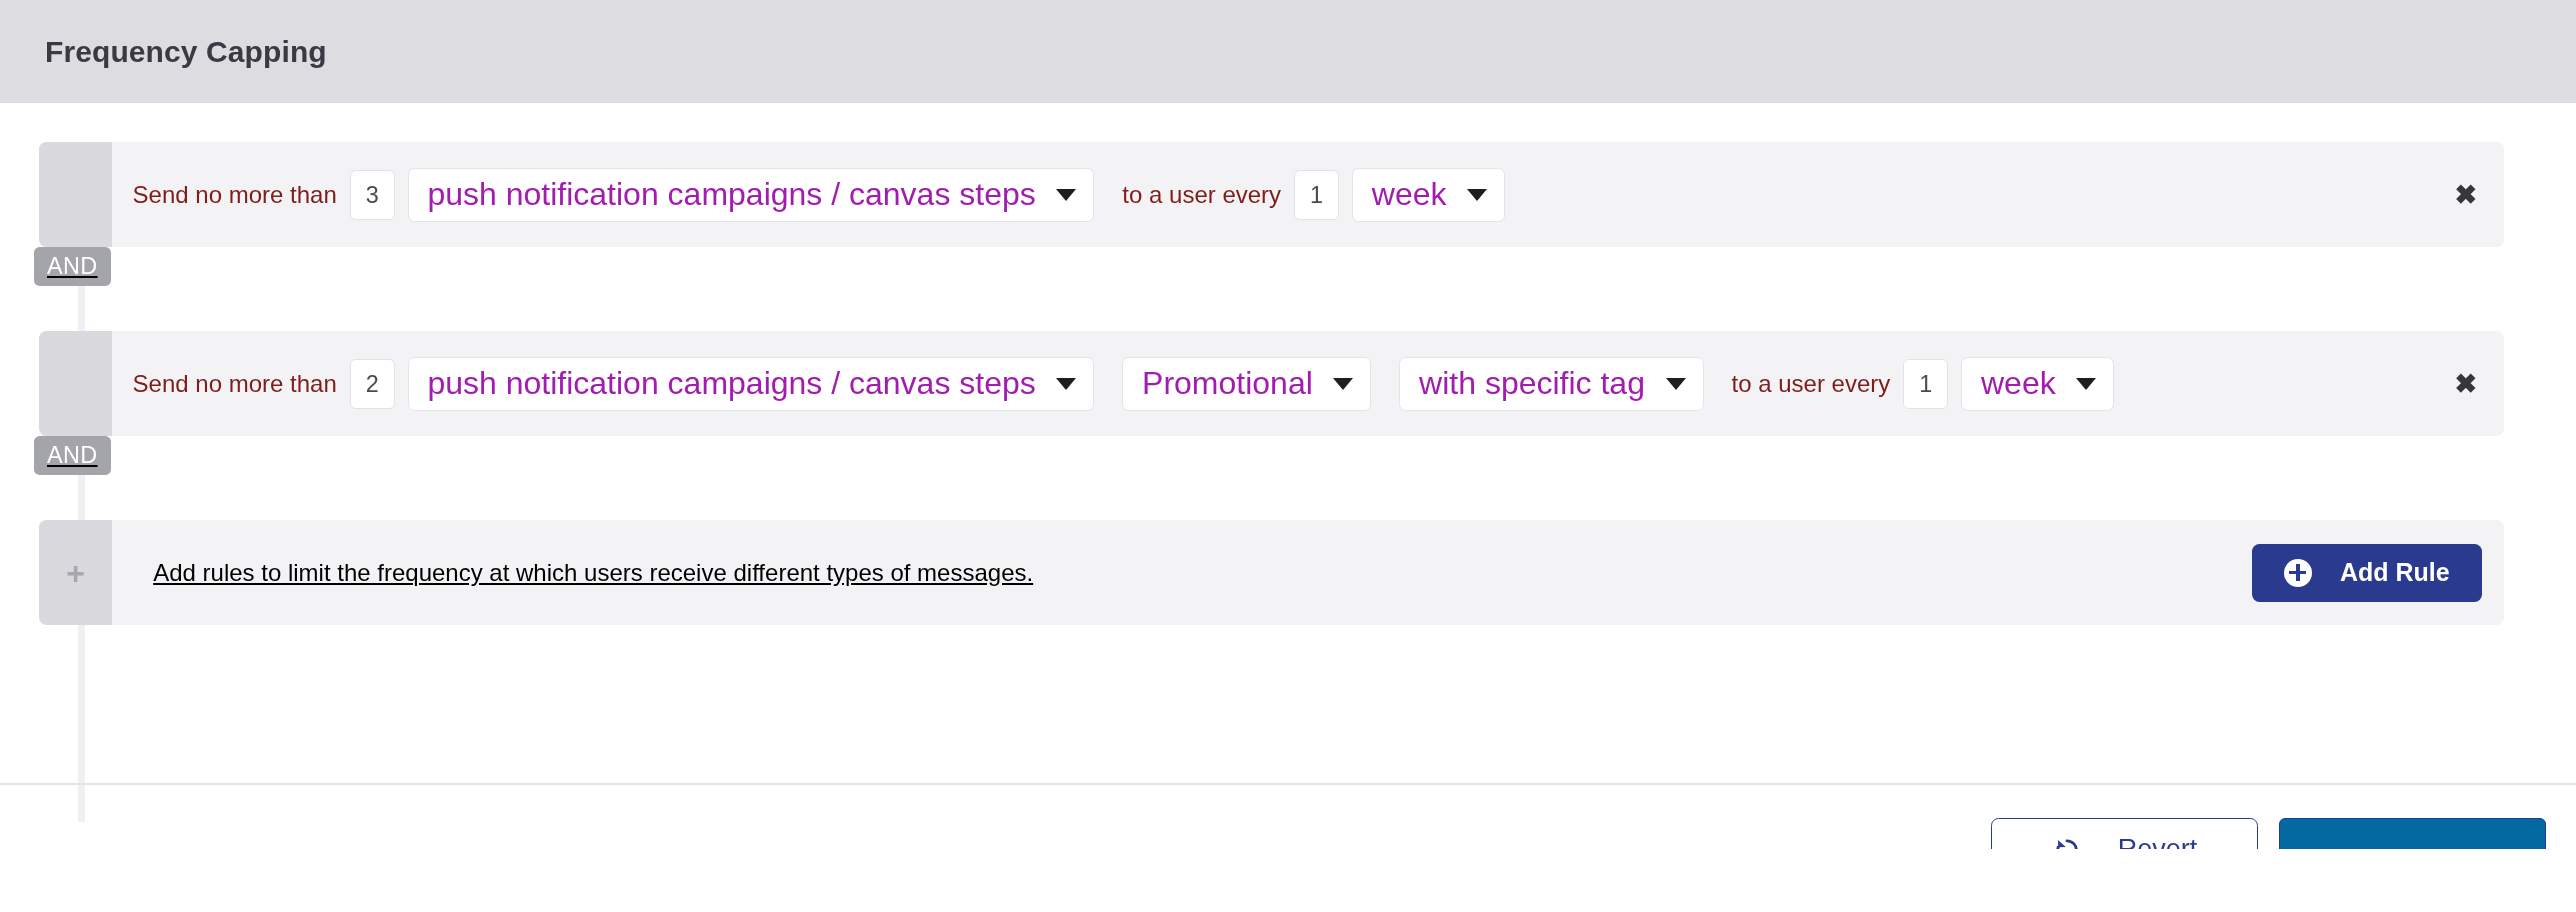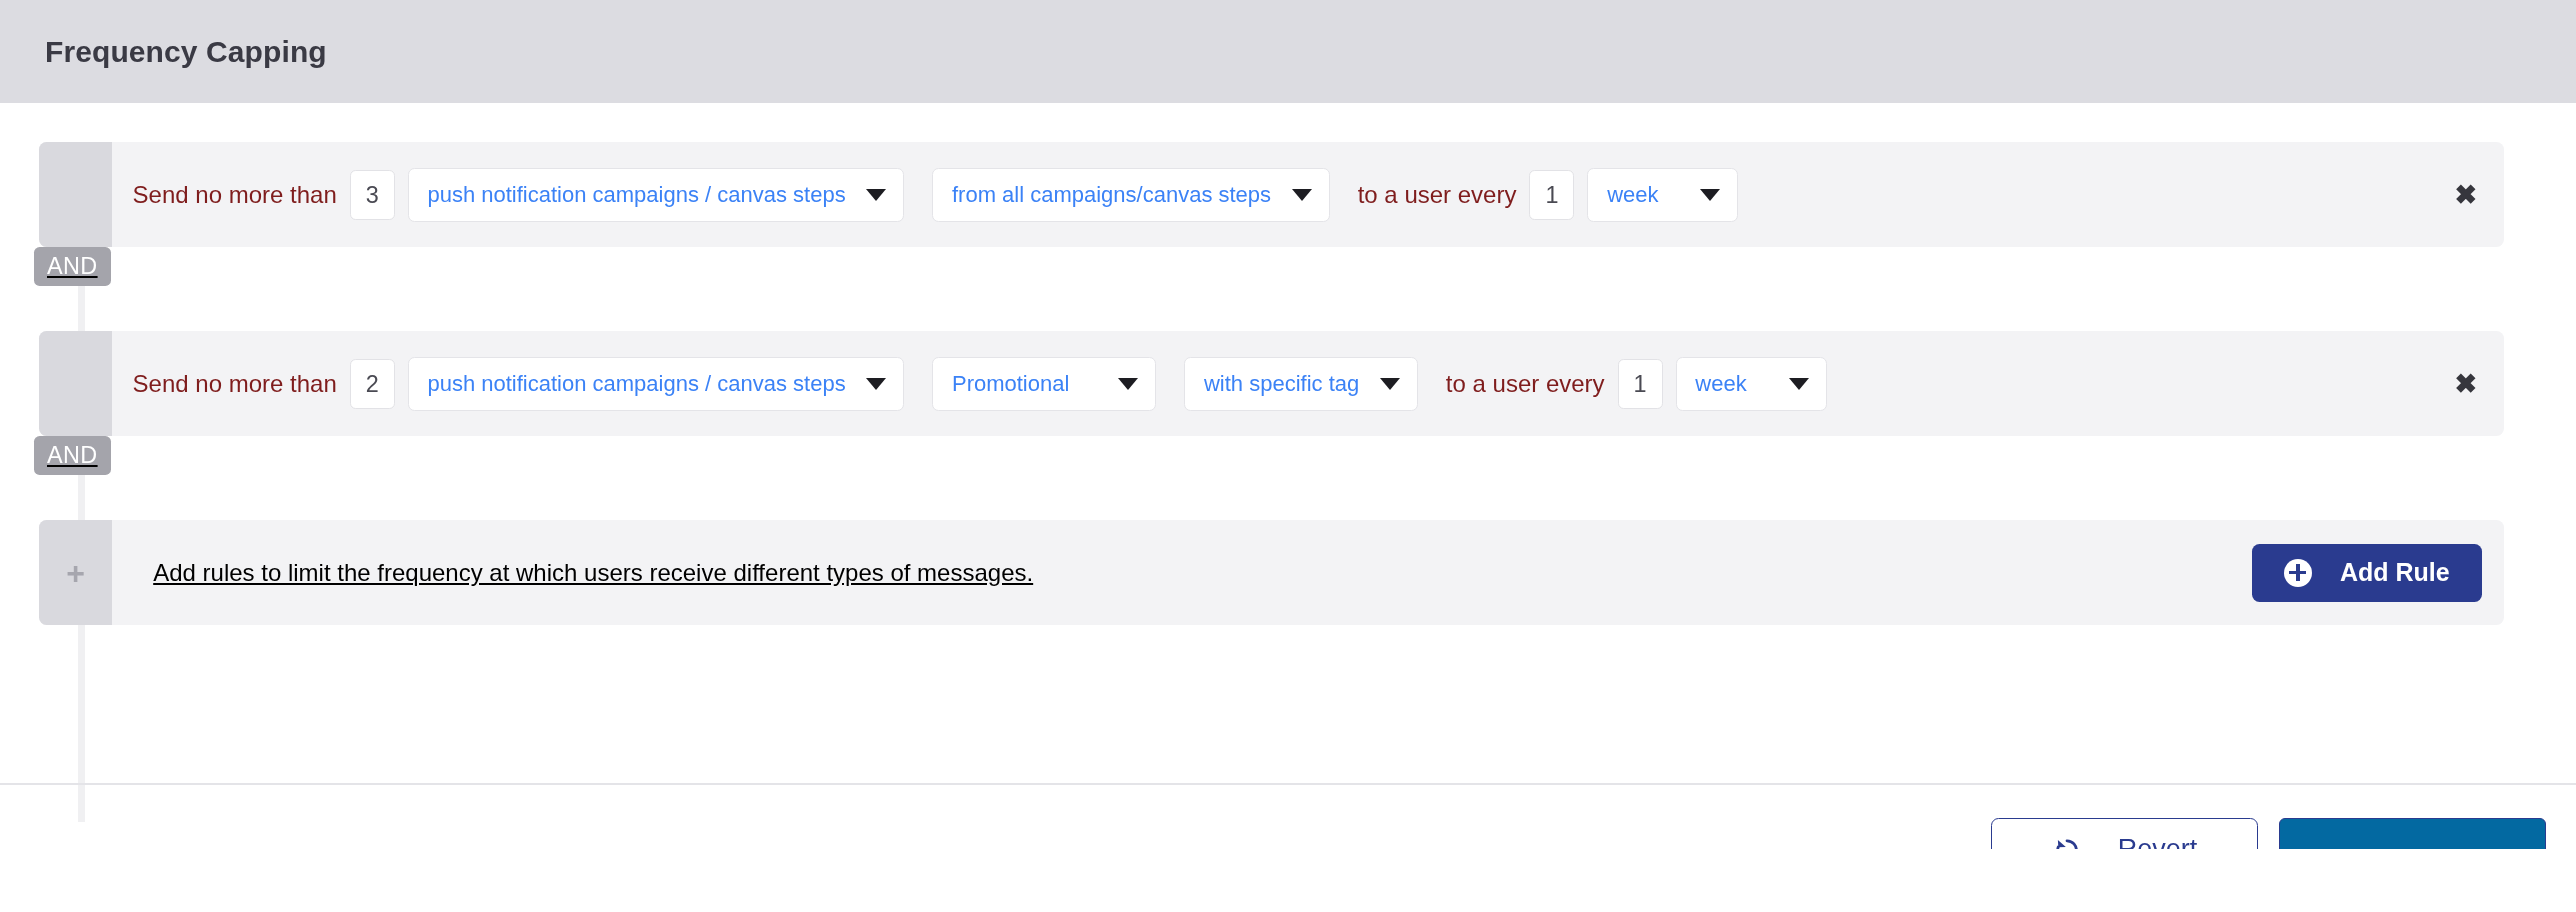--- a/index.html
+++ b/index.html
@@ -112,22 +112,22 @@
     border: 0.9px solid #e4e4e8;
     border-radius: 6.5px;
     display: inline-flex;
     align-items: center;
     justify-content: space-between;
     padding: 0 17px 0 18.7px;
     margin-right: 28px;
     flex: 0 0 auto;
   }
   .select .sel-text {
-    font-size: 22px;
-    color: #3b82f6;
+    font-size: 32px;
+    color: #a21caf;
     white-space: nowrap;
   }
   .caret {
     margin-left: 20.6px;
     width: 0;
     height: 0;
     border-left: 10.3px solid transparent;
     border-right: 10.3px solid transparent;
     border-top: 12px solid #1d1d22;
     flex: 0 0 auto;
@@ -272,24 +272,20 @@
 
     <div class="rule-row">
       <div class="gutter"></div>
       <div class="rule-body">
         <span class="lbl">Send no more than</span>
         <div class="num-input">3</div>
         <div class="select">
           <span class="sel-text">push notification campaigns / canvas steps</span>
           <span class="caret"></span>
         </div>
-        <div class="select">
-          <span class="sel-text">from all campaigns/canvas steps</span>
-          <span class="caret"></span>
-        </div>
         <span class="lbl">to a user every</span>
         <div class="num-input">1</div>
         <div class="select" style="min-width:151px">
           <span class="sel-text">week</span>
           <span class="caret"></span>
         </div>
         <span class="spacer"></span>
         <span class="close-x">✖</span>
       </div>
     </div>

